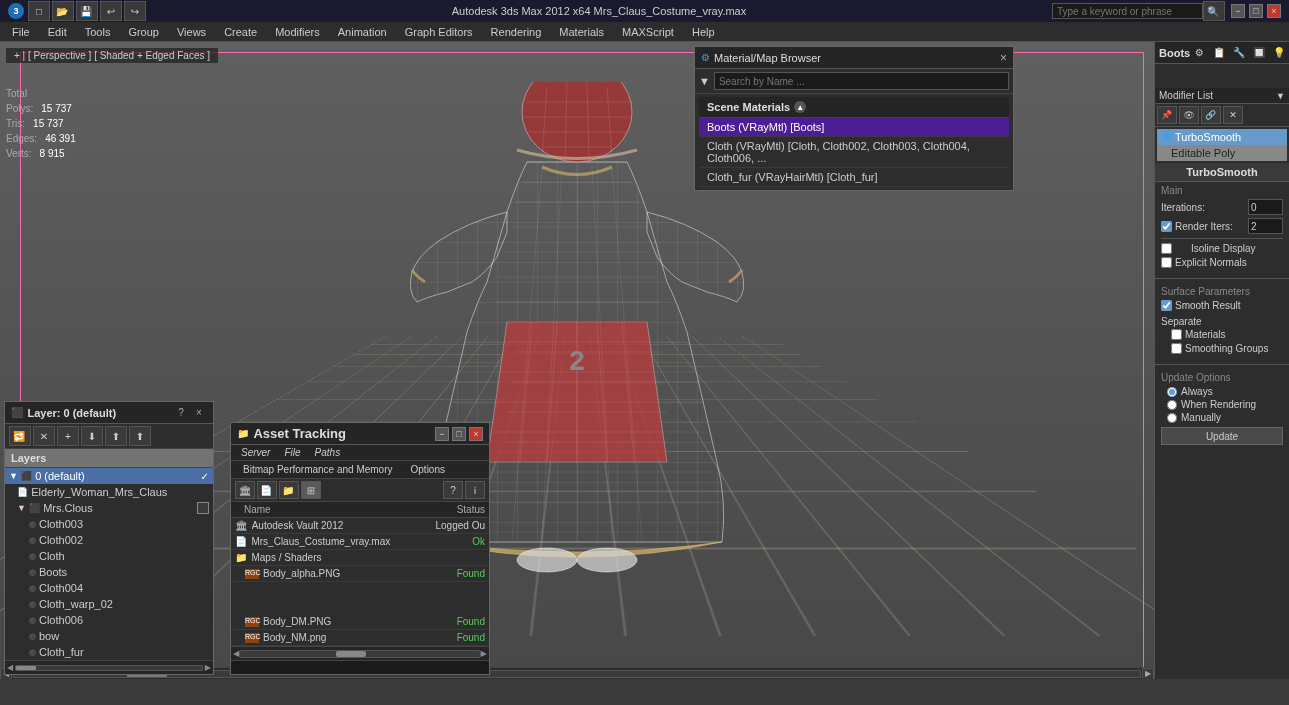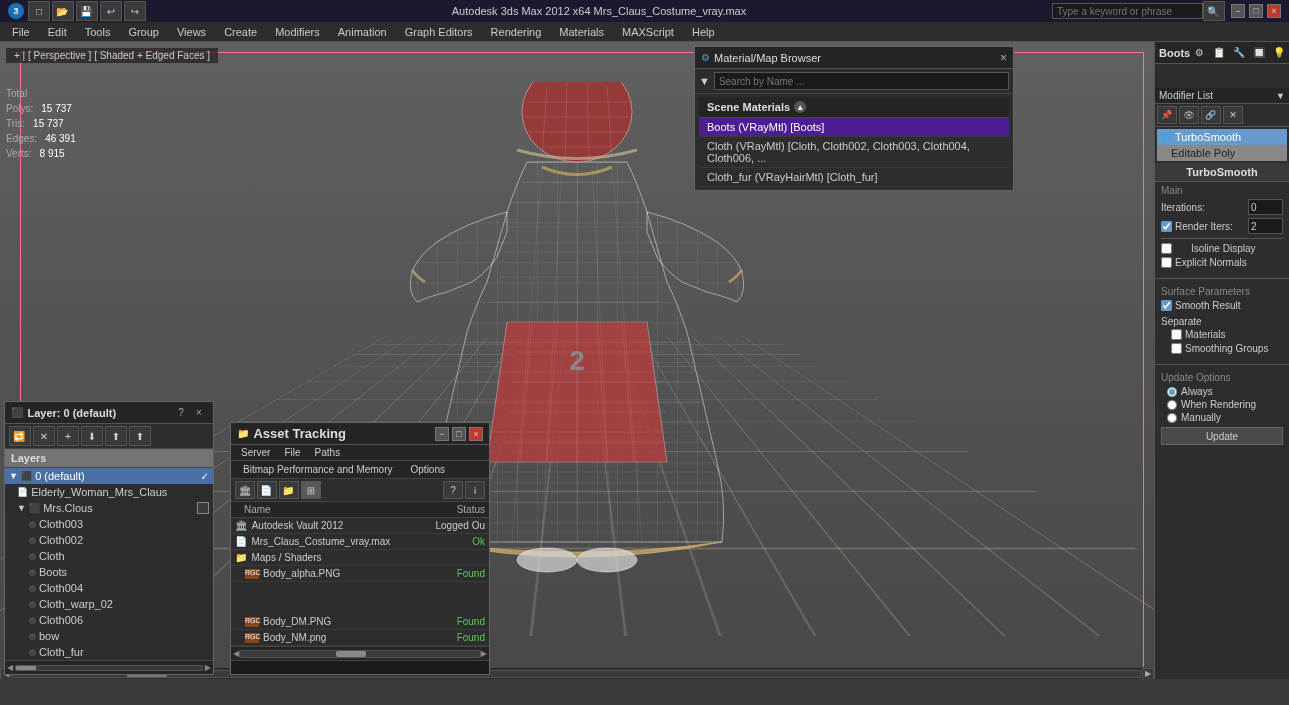--- a/index.html
+++ b/index.html
@@ -392,20 +392,21 @@
     .at-title { font-size: 13px; color: #ddd; font-weight: bold; }
     .at-win-controls { display: flex; gap: 3px; }
     .at-win-btn { width: 14px; height: 14px; background: #555; border: 1px solid #777; font-size: 9px; cursor: pointer; display: flex; align-items: center; justify-content: center; color: #ccc; }
 
     #at-menubar {
       display: flex;
       padding: 1px 4px;
       gap: 2px;
       border-bottom: 1px solid #444;
       background: #252525;
+      font-style: italic;
     }
     .at-menu { font-size: 10px; color: #ccc; padding: 1px 6px; cursor: pointer; }
 
     #at-submenu {
       display: flex;
       padding: 2px 4px;
       gap: 2px;
       border-bottom: 1px solid #444;
       background: #252525;
     }

